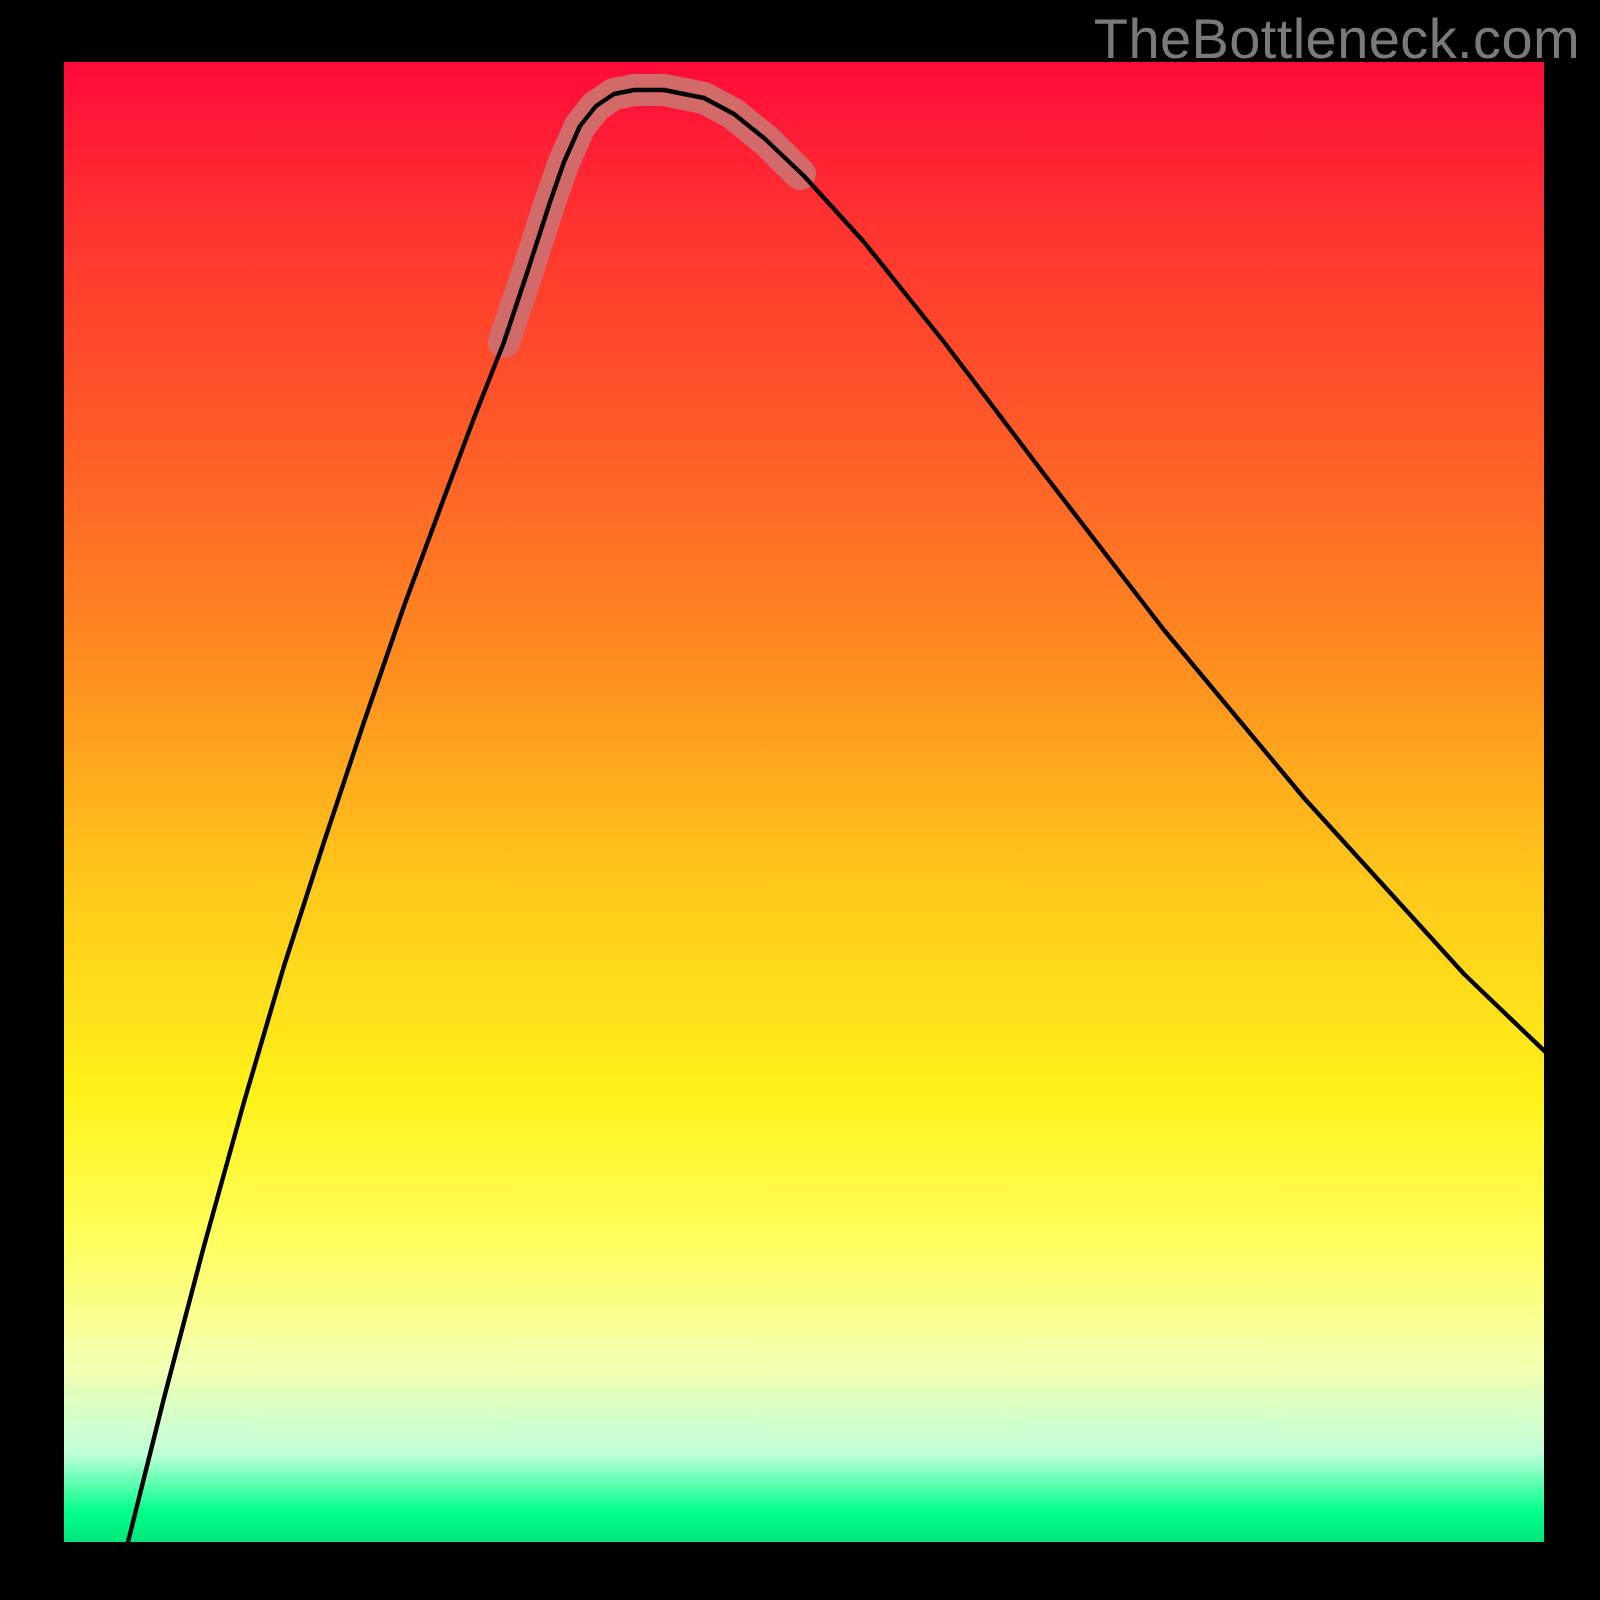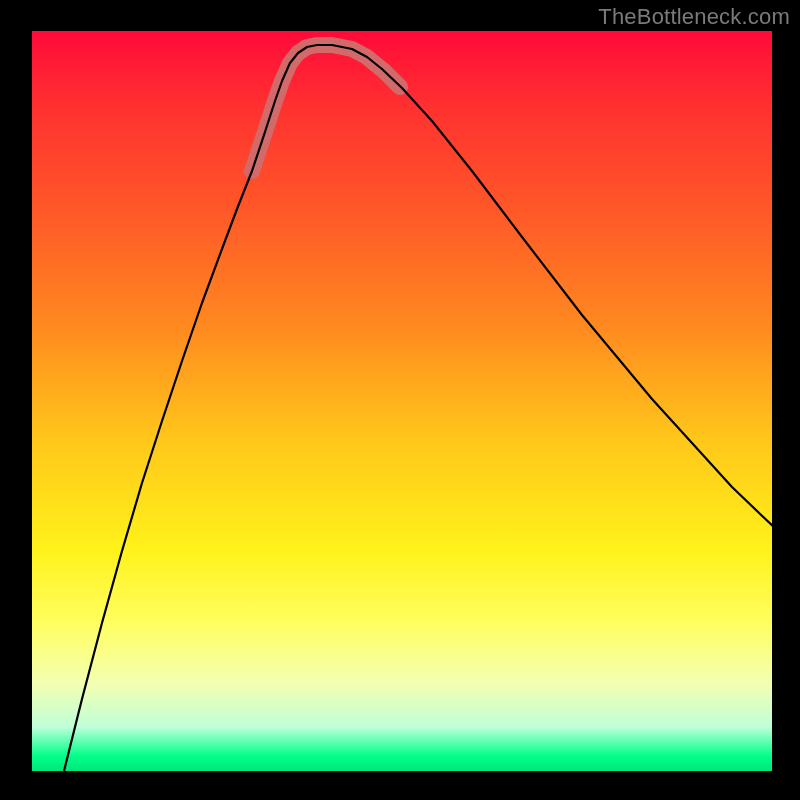--- a/index.html
+++ b/index.html
@@ -9,21 +9,21 @@
     background: #000;
     position: relative;
     overflow: hidden;
     font-family: Arial, Helvetica, sans-serif;
   }
   .watermark {
     position: absolute;
     top: 4px;
     right: 10px;
     color: #7a7a7a;
-    font-size: 22px;
+    font-size: 28px;
     font-weight: 500;
     z-index: 10;
     letter-spacing: 0.2px;
   }
   .plot {
     position: absolute;
     background: linear-gradient(
       to bottom,
       #ff0a3a 0%,
       #ff3030 10%,

